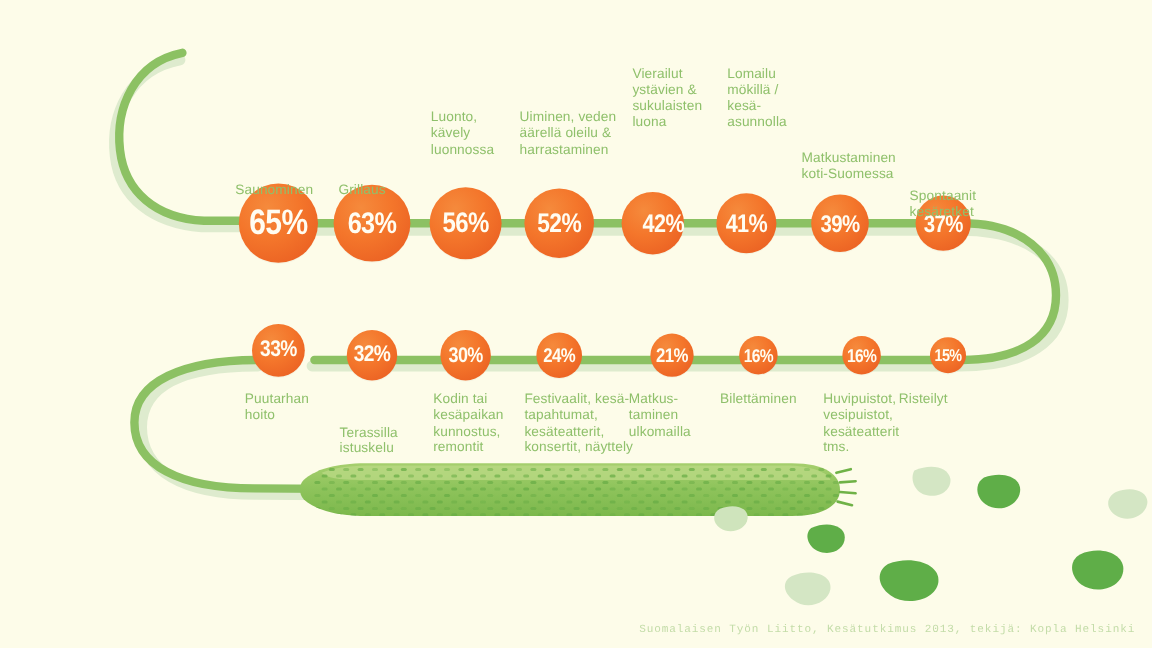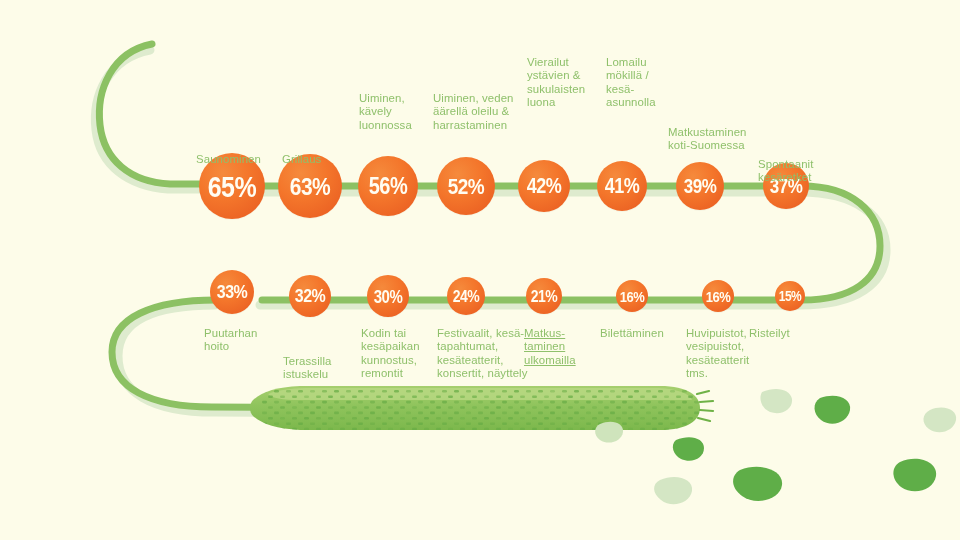--- a/index.html
+++ b/index.html
@@ -437,30 +437,30 @@
         <span>65%</span>
       </div>
       <div class="label top" style="left: 196px; width: 84px; top: 153px;">Saunominen</div>
       <div class="node" style="left: 278px; top: 154px; width: 64px; height: 64px; font-size: 21px;">
         <span>63%</span>
       </div>
       <div class="label top" style="left: 282px; width: 84px; top: 153px;">Grillaus</div>
       <div class="node" style="left: 358px; top: 156px; width: 60px; height: 60px; font-size: 20px;">
         <span>56%</span>
       </div>
-      <div class="label top" style="left: 359px; width: 78px; top: 92px;">Uiminen,
+      <div class="label top" style="left: 359px; width: 78px; top: 92px;">Luonto,
 kävely
 luonnossa</div>
       <div class="node" style="left: 437px; top: 157px; width: 58px; height: 58px; font-size: 19px;">
         <span>52%</span>
       </div>
       <div class="label top" style="left: 433px; width: 96px; top: 92px;">Uiminen, veden
 äärellä oleilu &amp;
 harrastaminen</div>
-      <div class="node" style="left: 518px; top: 160px; width: 52px; height: 52px; font-size: 18px;">
+      <div class="node" style="left: 518px; top: 160px; width: 52px; height: 52px; font-size: 18px; justify-content: flex-end;">
         <span>42%</span>
       </div>
       <div class="label top" style="left: 527px; width: 74px; top: 56px;">Vierailut
 ystävien &amp;
 sukulaisten
 luona</div>
       <div class="node" style="left: 597px; top: 161px; width: 50px; height: 50px; font-size: 18px;">
         <span>41%</span>
       </div>
       <div class="label top" style="left: 606px; width: 70px; top: 56px;">Lomailu
@@ -497,37 +497,38 @@
 kesäpaikan
 kunnostus,
 remontit</div>
       <div class="node" style="left: 447px; top: 277px; width: 38px; height: 38px; font-size: 14px;">
         <span>24%</span>
       </div>
       <div class="label bottom" style="left: 437px; width: 100px; top: 327px;">Festivaalit, kesä-
 tapahtumat,
 kesäteatterit,
 konsertit, näyttely</div>
-      <div class="node" style="left: 526px; top: 278px; width: 36px; height: 36px; font-size: 14px; text-align: right;">
+      <div class="node" style="left: 542px; top: 278px; width: 36px; height: 36px; font-size: 14px; text-align: right;">
         <span>21%</span>
       </div>
-      <div class="label bottom" style="left: 524px; width: 78px; top: 327px; text-decoration: underline;">Matkus-
+      <div class="label bottom" style="left: 524px; width: 78px; top: 327px;">Matkus-
 taminen
 ulkomailla</div>
       <div class="node" style="left: 616px; top: 280px; width: 32px; height: 32px; font-size: 13px;">
         <span>16%</span>
       </div>
       <div class="label bottom" style="left: 600px; width: 90px; top: 327px;">Bilettäminen</div>
       <div class="node" style="left: 702px; top: 280px; width: 32px; height: 32px; font-size: 13px;">
         <span>16%</span>
       </div>
       <div class="label bottom" style="left: 686px; width: 86px; top: 327px;">Huvipuistot,
 vesipuistot,
 kesäteatterit
 tms.</div>
       <div class="node" style="left: 775px; top: 281px; width: 30px; height: 30px; font-size: 12px;">
         <span>15%</span>
       </div>
       <div class="label bottom" style="left: 749px; width: 76px; top: 327px;">Risteilyt</div>
     </div>
 
+  <div id="credit">Suomalaisen Työn Liitto, Kesätutkimus 2013, tekijä: Kopla Helsinki</div>
 
 </div>
 
 </body></html>

